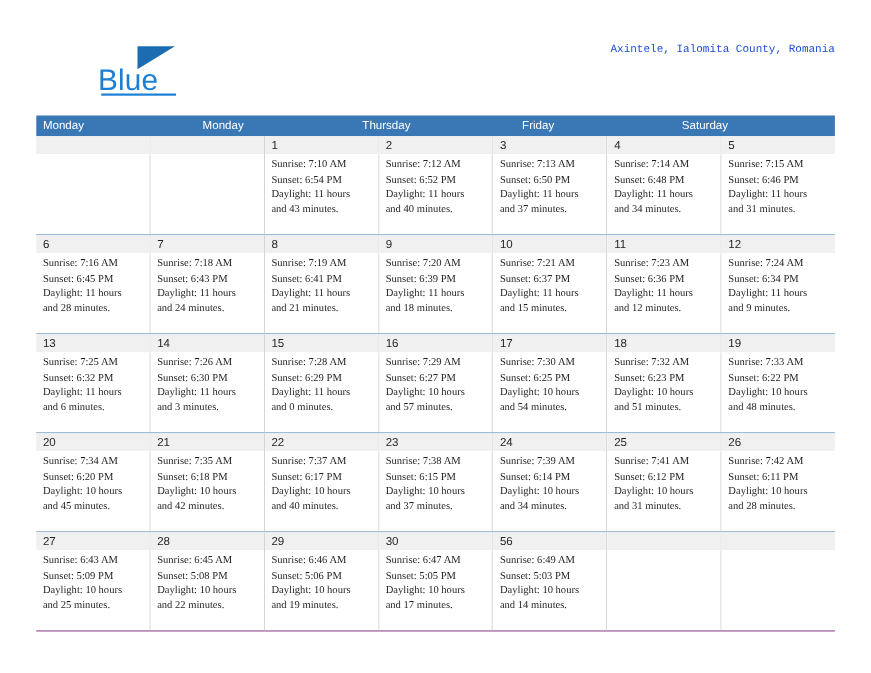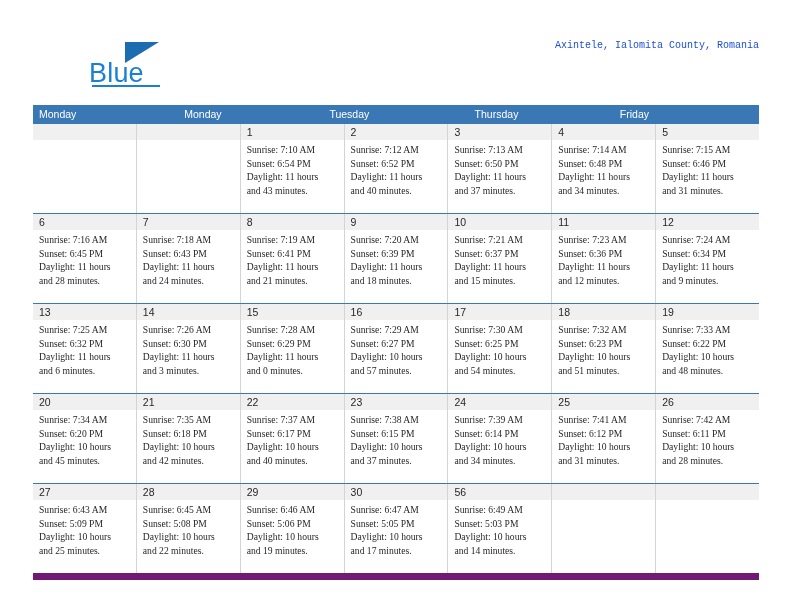--- a/index.html
+++ b/index.html
@@ -112,21 +112,21 @@
     height: 19px;
     padding: 0 0 0 6px;
     box-sizing: border-box;
     white-space: nowrap;
   }
   .week {
     display: flex;
     border-bottom: 1px solid #3a77b5;
   }
   .week:last-child {
-    border-bottom: 7px solid #701a75;
+    border-bottom: 1px solid #701a75;
   }
   .day {
     flex: 1 1 0;
     min-width: 0;
     height: 89px;
     box-sizing: border-box;
     border-right: 1px solid #d4d4d4;
     background: #ffffff;
     position: relative;
   }
@@ -173,23 +173,23 @@
       <div class="cal-subtitle">Axintele, Ialomita County, Romania</div>
     </div>
 
   </div>
 
   <div class="calendar">
 
     <div class="weekdays">
       <div class="weekday">Monday</div>
       <div class="weekday">Monday</div>
-      <div class="weekday">Tuesday</div>
       <div class="weekday">Thursday</div>
       <div class="weekday">Friday</div>
+      <div class="weekday">Saturday</div>
     </div>
 
     <div class="week">
       <div class="day empty">
         <div class="day-num-bar">
             <div class="day-num"></div>
           </div>
         <div class="day-info">
           <div></div>
           <div></div>

